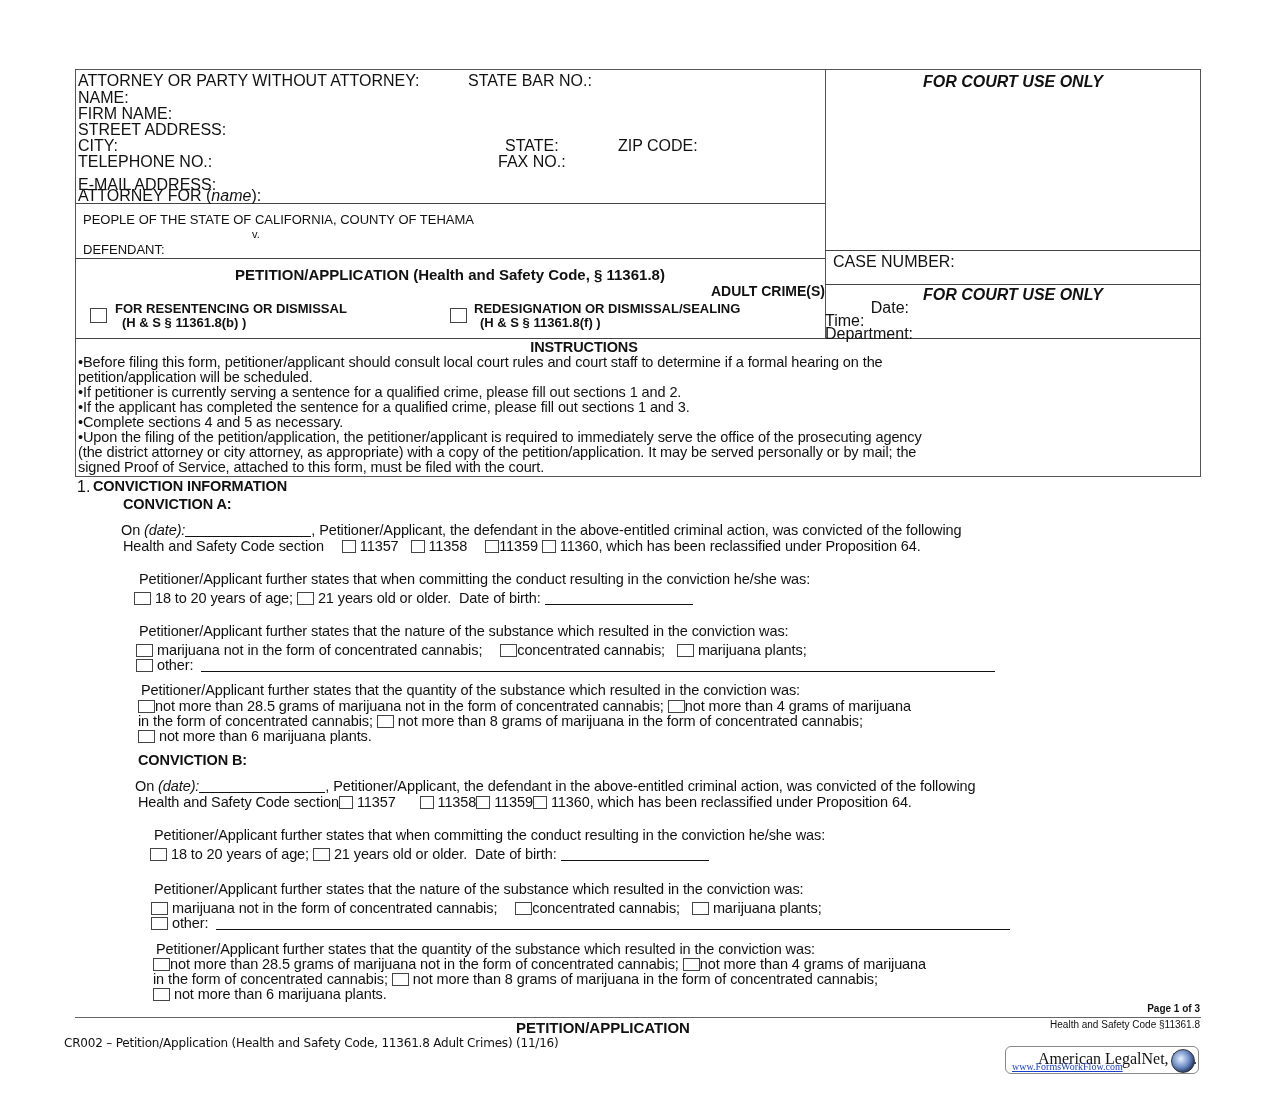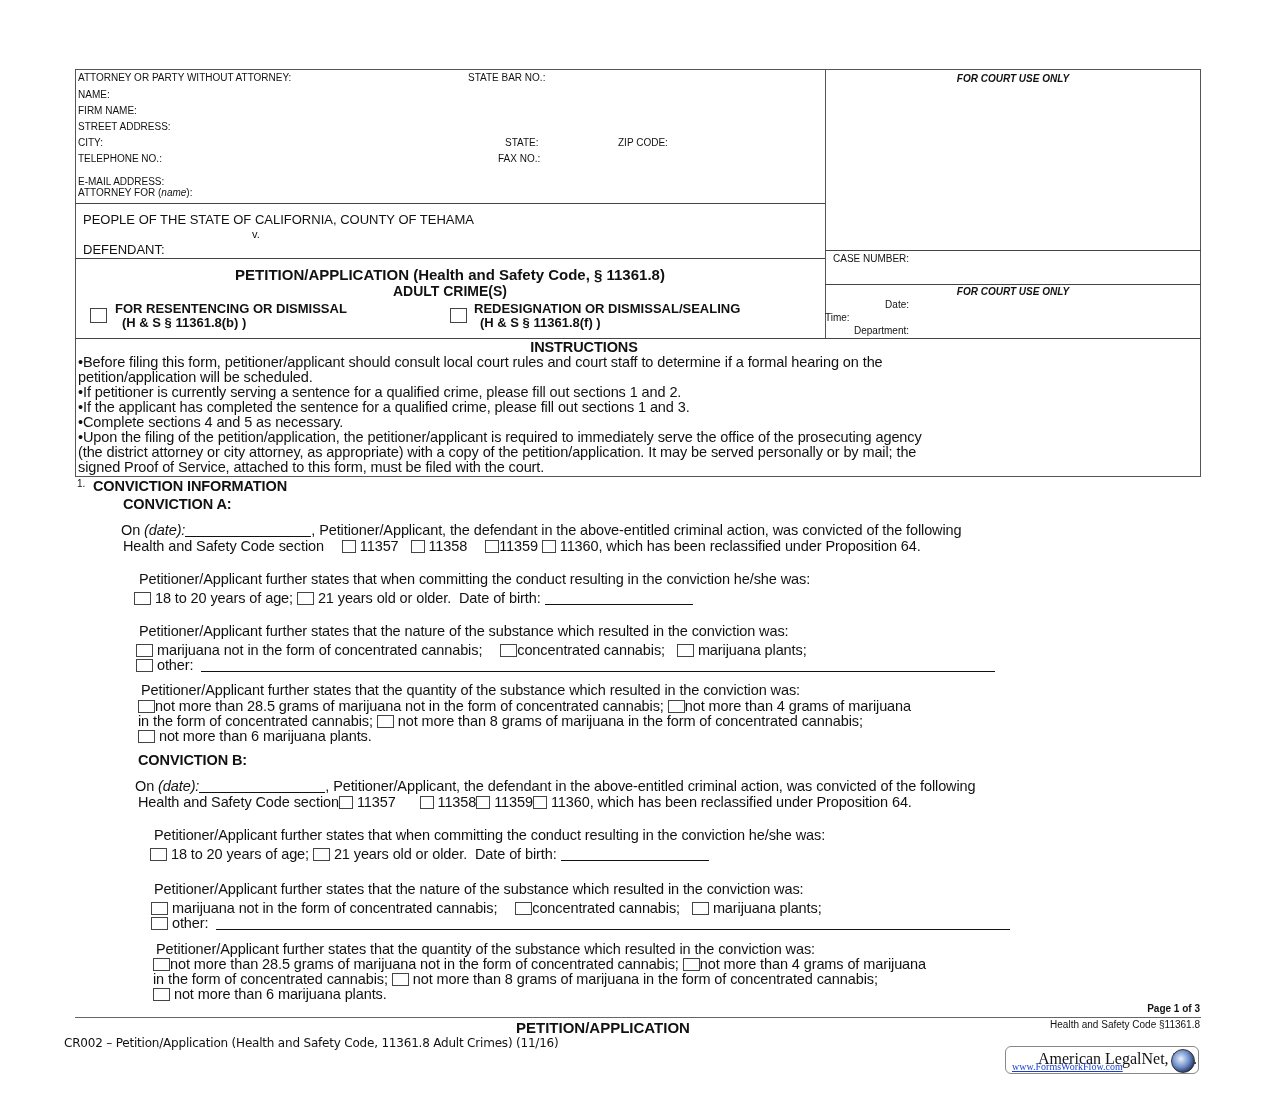--- a/index.html
+++ b/index.html
@@ -1,18 +1,18 @@
 <!DOCTYPE html>
 <html><head>
 <meta charset="utf-8">
 <style>
   html, body { margin:0; padding:0; background:#ffffff; }
   body { width:1275px; height:1100px; position:relative; overflow:hidden; font-family:"Liberation Sans", sans-serif; color:#111; }
   .abs { position:absolute; white-space:nowrap; }
-  .sm { font-size:10px; }
+  .sm { font-size:16px; }
   .md { font-size:13px; }
   .b { font-weight:bold;text-align:right; }
   .i { font-style:italic; }
   .box { position:absolute; border:1px solid #555; box-sizing:border-box; }
   .hline { position:absolute; height:0; border-top:1px solid #444; }
   .vline { position:absolute; width:0; border-left:1px solid #555; }
   .cb { display:inline-block; width:14px; height:13px; border:1px solid #444; box-sizing:border-box; vertical-align:-2px; background:#fff; }
   .cb-lg { width:17px; height:15px; }
   .blank { display:inline-block; border-bottom:1px solid #111; height:12px; vertical-align:-2px; }
   .cnd { font-family:"Liberation Sans", sans-serif; font-size:14.5px; letter-spacing:-0.1px; }
@@ -52,21 +52,21 @@
 <div class="abs sm b i" style="left:825px;width:376px;top:286px;text-align:center;">FOR COURT USE ONLY</div>
 <div class="abs sm" style="left:825px;width:84px;top:299px;text-align:right;">Date:</div>
 <div class="abs sm" style="left:825px;width:84px;top:312px;text-align:left;">Time:</div>
 <div class="abs sm" style="left:825px;width:84px;top:325px;text-align:right;">Department:</div>
 
 <div class="abs md" style="left:83px;top:212px;">PEOPLE OF THE STATE OF CALIFORNIA, COUNTY OF TEHAMA</div>
 <div class="abs sm" style="left:252px;top:228px;font-size:11px;">v.</div>
 <div class="abs md" style="left:83px;top:242px;">DEFENDANT:</div>
 
 <div class="abs b" style="left:75px;width:750px;top:266px;text-align:center;font-size:15px;">PETITION/APPLICATION (Health and Safety Code, § 11361.8)</div>
-<div class="abs b" style="left:75px;width:750px;top:283px;text-align:center;font-size:14px;">ADULT CRIME(S)</div>
+<div class="abs b" style="left:75px;width:750px;top:283px;text-align:right;font-size:14px;">ADULT CRIME(S)</div>
 <span class="abs cb cb-lg" style="left:90px;top:308px;"></span>
 <div class="abs b" style="left:115px;top:301px;font-size:13px;">FOR RESENTENCING OR DISMISSAL</div>
 <div class="abs b" style="left:122px;top:315px;font-size:13px;">(H &amp; S § 11361.8(b) )</div>
 <span class="abs cb cb-lg" style="left:450px;top:308px;"></span>
 <div class="abs b" style="left:474px;top:301px;font-size:13px;">REDESIGNATION OR DISMISSAL/SEALING</div>
 <div class="abs b" style="left:480px;top:315px;font-size:13px;">(H &amp; S § 11361.8(f) )</div>
 
 <div class="abs b cnd" style="left:75px;width:1018px;top:339px;text-align:center;">INSTRUCTIONS</div>
 <div class="abs cnd" style="left:78px;top:354px;">•Before filing this form, petitioner/applicant should consult local court rules and court staff to determine if a formal hearing on the</div>
 <div class="abs cnd" style="left:78px;top:369px;">petition/application will be scheduled.</div>

